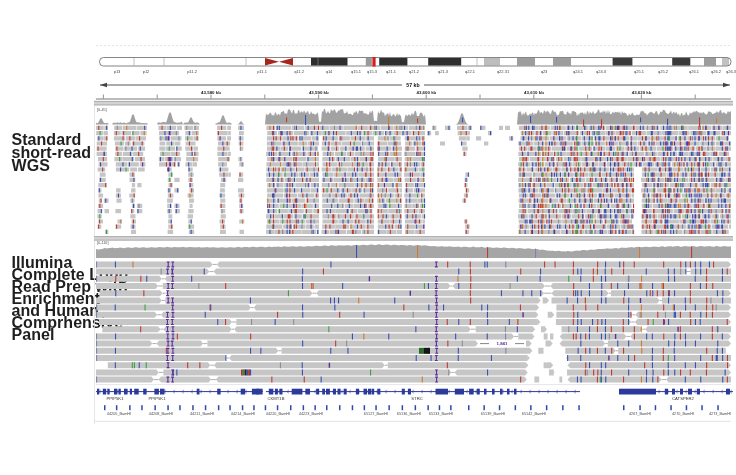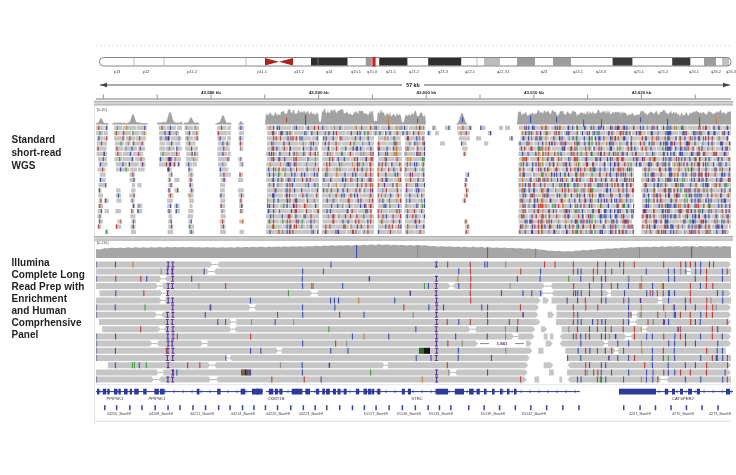--- a/index.html
+++ b/index.html
@@ -1,15 +1,15 @@
 <!DOCTYPE html>
 <html><head><meta charset="utf-8"><style>
 html,body{margin:0;padding:0;background:#fff;width:736px;height:475px;overflow:hidden}
 body{font-family:"Liberation Sans",sans-serif}
-.lbl{position:absolute;color:#1f1f1f;font-size:10px;font-weight:700;letter-spacing:0.05px}
+.lbl{position:absolute;color:#1f1f1f;font-size:16px;font-weight:700;letter-spacing:0.05px}
 </style></head><body>
 <div class="lbl" style="left:11.5px;top:132.9px;line-height:13.1px">Standard<br>short-read<br>WGS</div>
 <div class="lbl" style="left:11.5px;top:256.5px;line-height:12px">Illumina<br>Complete Long<br>Read Prep with<br>Enrichment<br>and Human<br>Comprhensive<br>Panel</div>
 <svg width="736" height="475" style="position:absolute;left:0;top:0">
 <line x1="96" y1="45.5" x2="731" y2="45.5" stroke="#e3e3e3" stroke-width="1" stroke-dasharray="2,2"></line>
 <clipPath id="ideo">
       <rect x="99.5" y="57.5" width="631.5" height="8.5" rx="4" ry="4"></rect>
     </clipPath>
 <g clip-path="url(#ideo)">
 <rect x="99.5" y="57.5" width="631.5" height="8.5" fill="#ffffff"></rect>

